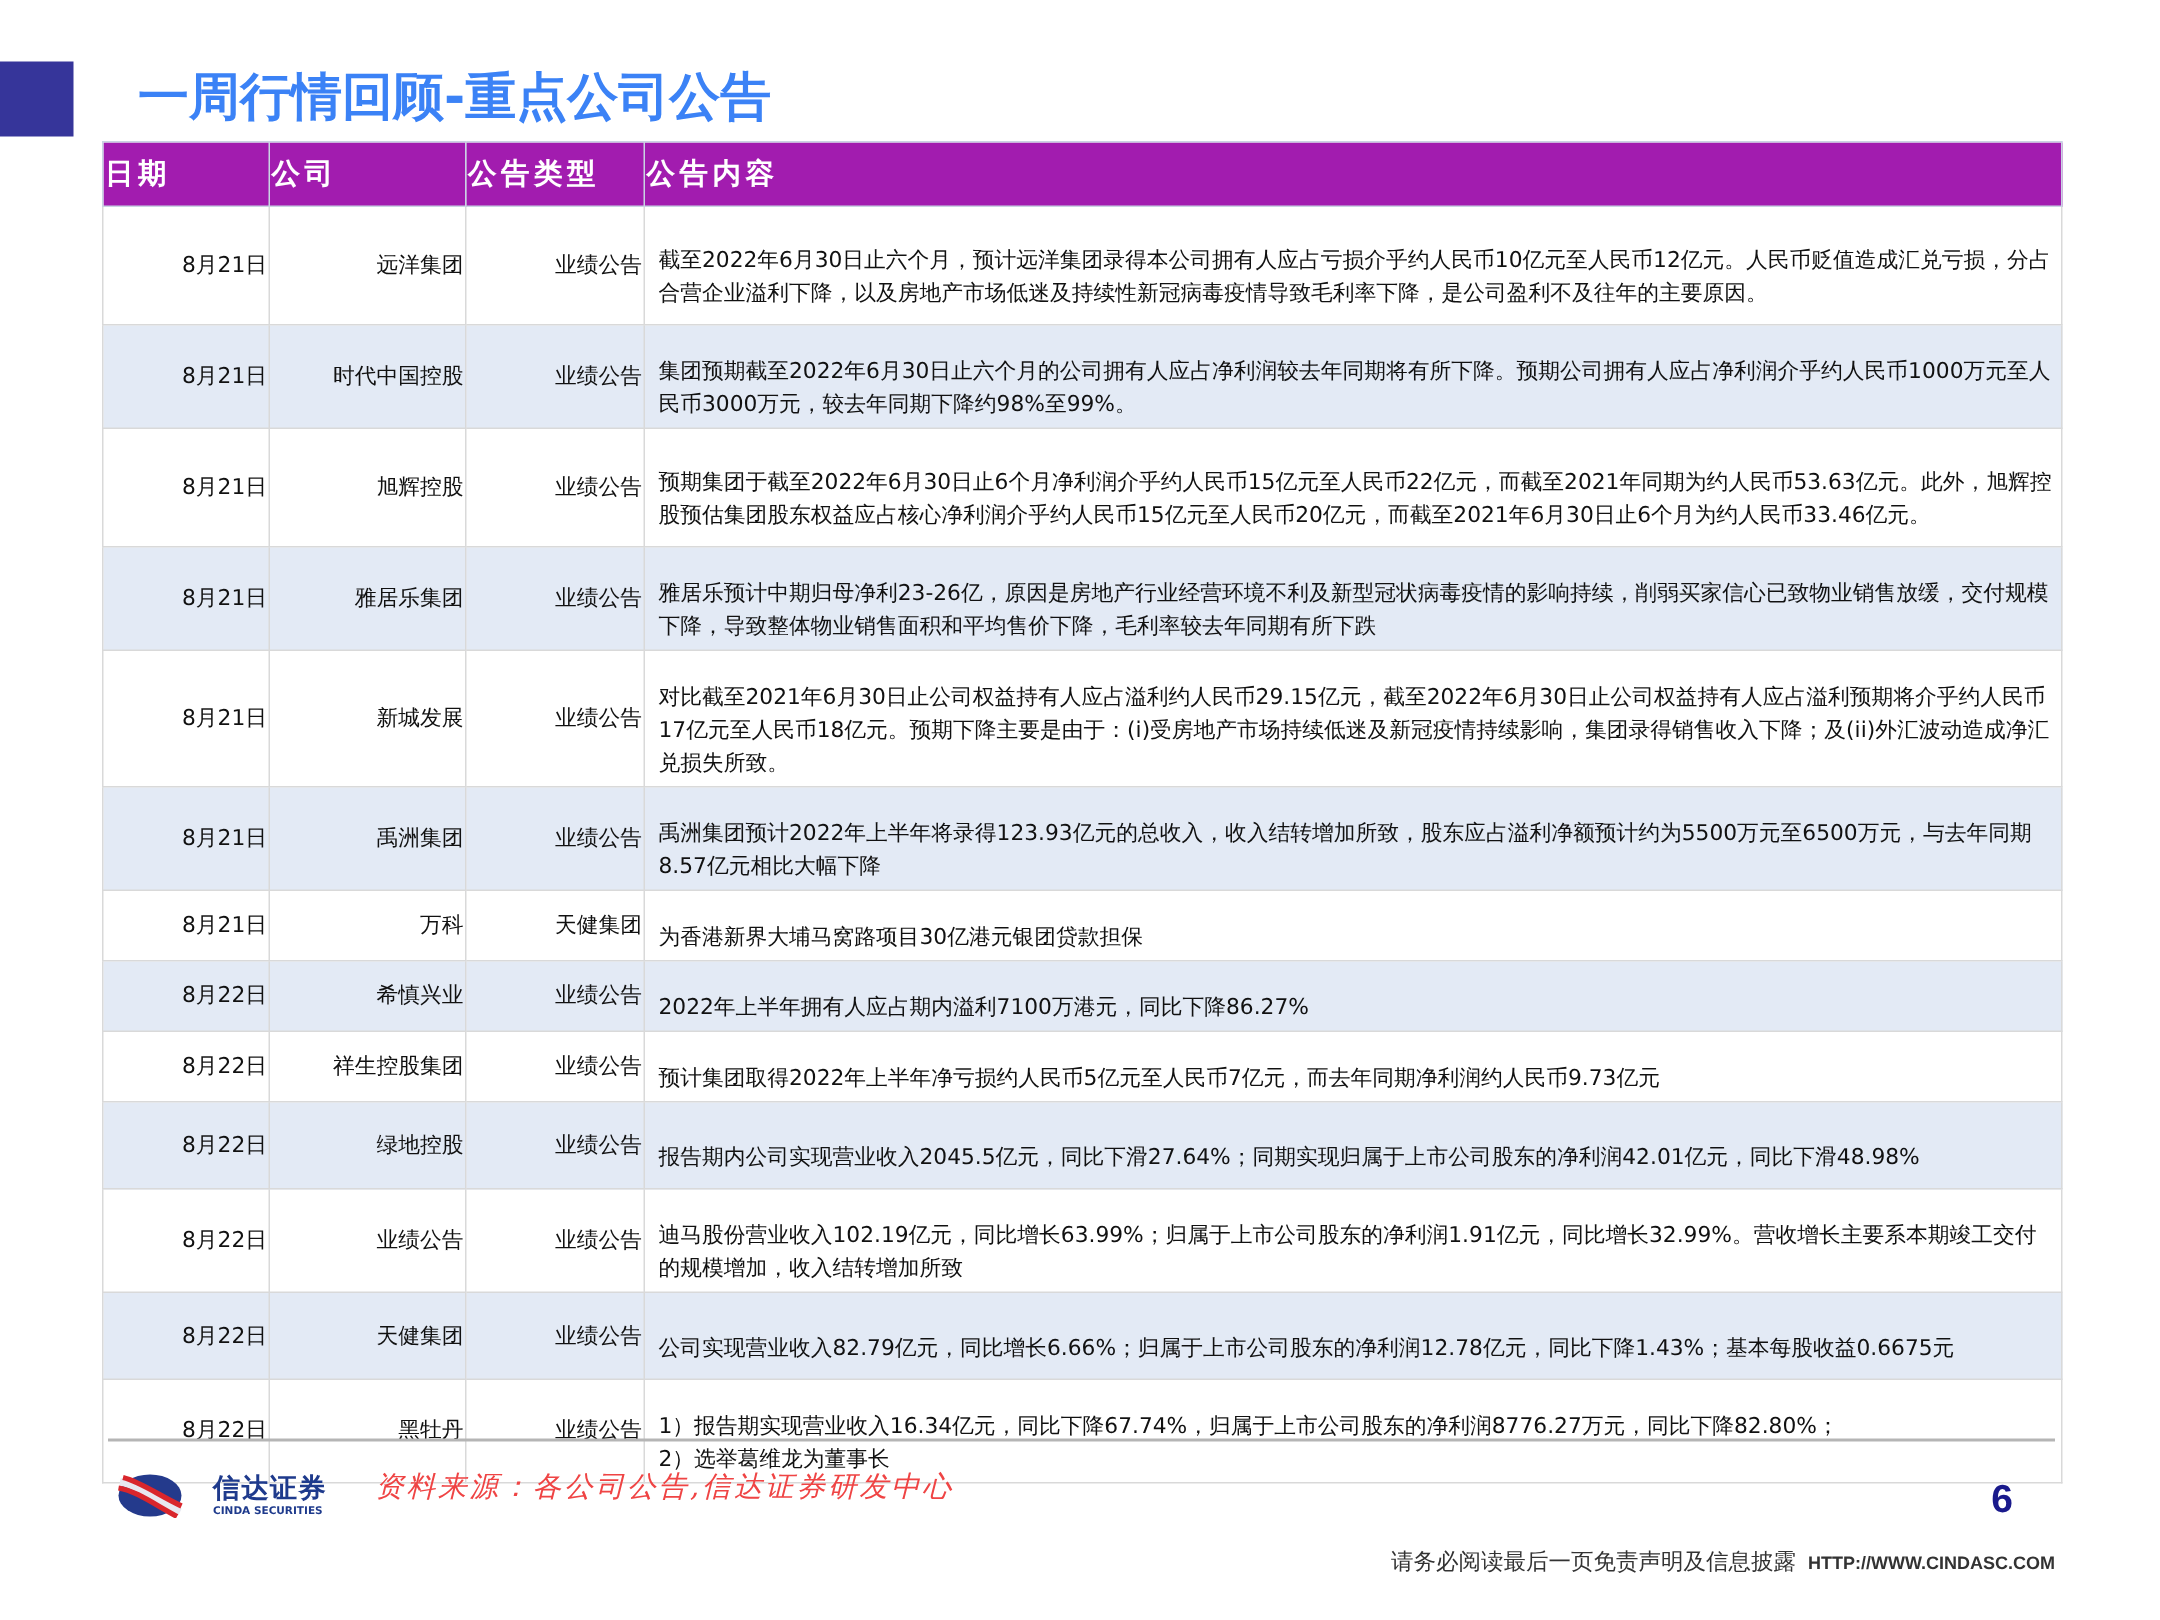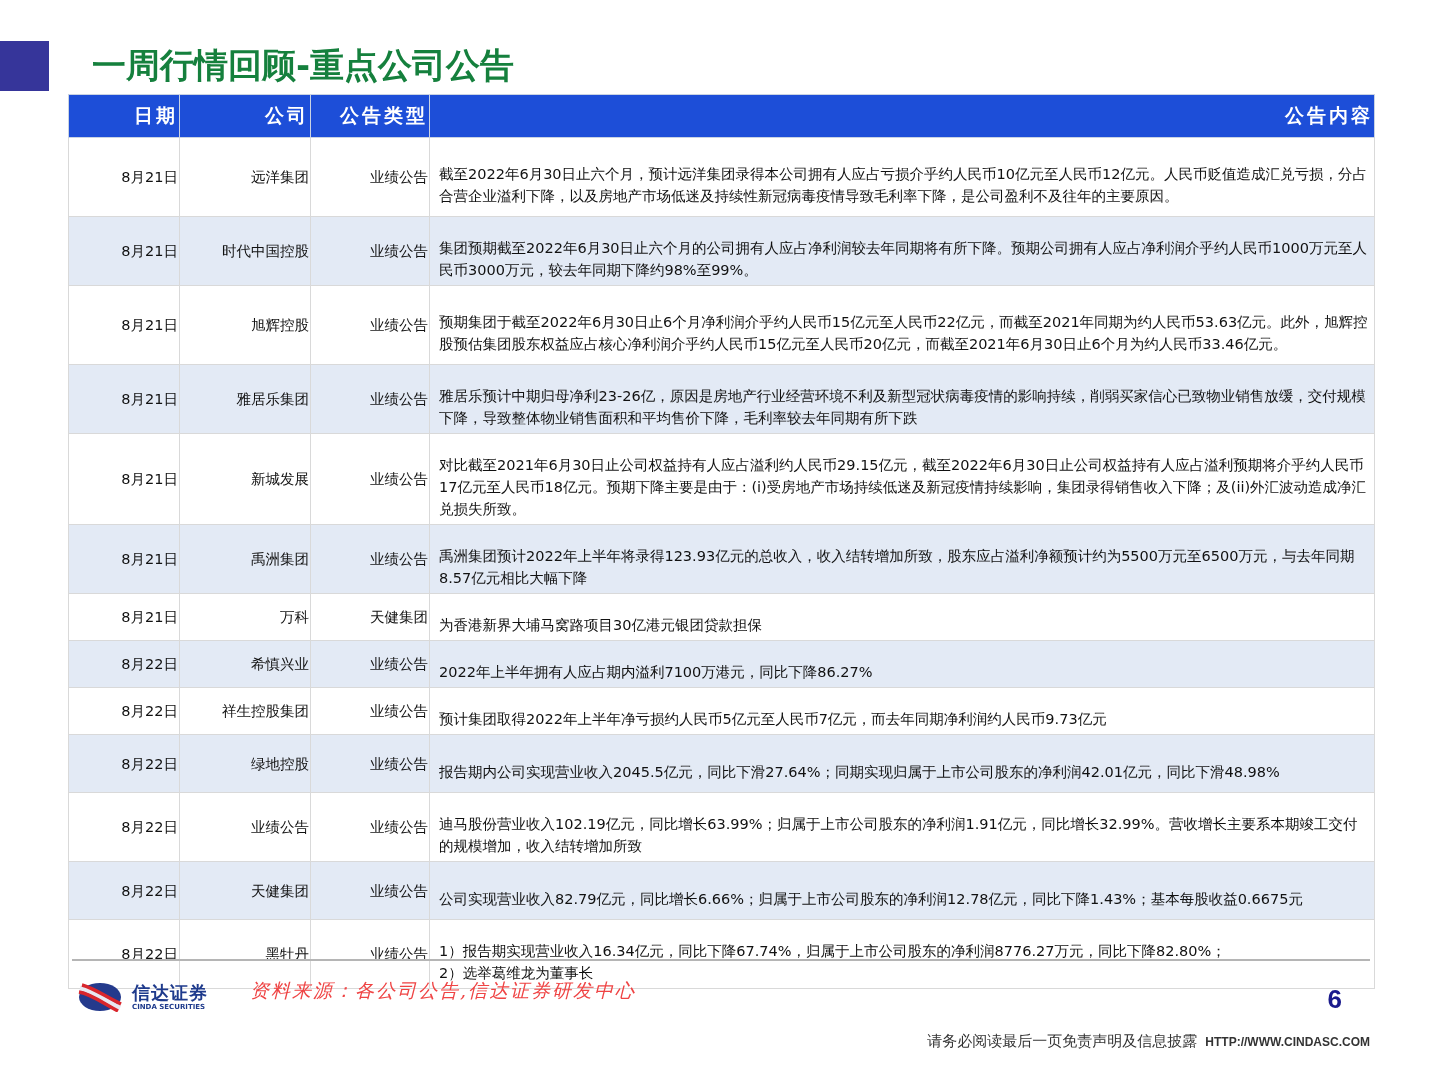--- a/index.html
+++ b/index.html
@@ -1,30 +1,30 @@
 <!DOCTYPE html>
 <html><head>
 <meta charset="utf-8">
 <style>
   html, body { margin:0; padding:0; }
   body { width:1440px; height:1080px; background:#ffffff; position:relative; overflow:hidden;
          font-family:"DejaVu Sans","Liberation Sans",sans-serif; color:#222; }
   .corner-block { position:absolute; left:0; top:41px; width:49px; height:50px; background:#36359a; }
-  .page-title { position:absolute; left:92px; top:40px; font-size:34px; font-weight:bold; color:#15803d;
+  .page-title { position:absolute; left:92px; top:40px; font-size:34px; font-weight:bold; color:#3b82f6;
                 letter-spacing:0px; line-height:50px; white-space:nowrap; }
   table.ann { position:absolute; left:68px; top:94px; width:1306px; border-collapse:collapse; table-layout:fixed; }
-  table.ann th { background:#1d4ed8; color:#fff; font-weight:bold; font-size:19px; height:40px;
-                 border:1px solid #c9d3e3; text-align:right; letter-spacing:3px; }
+  table.ann th { background:#a21caf; color:#fff; font-weight:bold; font-size:19px; height:40px;
+                 border:1px solid #c9d3e3; text-align:left; letter-spacing:3px; }
   table.ann td { border:1px solid #d9d9d9; font-size:14.5px; line-height:22px; color:#111; }
   table.ann td.c { text-align:right;margin-top:14px; }
   table.ann td.content { padding:20px 4px 4px 9px; text-align:left; }
   table.ann tr.alt td { background:#e3eaf5; }
   .footer-line { position:absolute; left:72px; top:959px; width:1298px; height:2px; background:#b5b5b5; }
   .logo { position:absolute; left:78px; top:982px; display:flex; align-items:center; }
-  .logo-text { margin-left:10px; display:flex; flex-direction:column; }
+  .logo-text { margin-left:20px; display:flex; flex-direction:column; }
   .logo-cn { font-size:18px; font-weight:bold; color:#1e3a8c; letter-spacing:1px; line-height:20px; }
   .logo-en { font-size:7px; font-weight:bold; color:#1e3a8c; line-height:9px; }
   .source { position:absolute; left:250px; top:978px; font-size:19px; font-style:italic; color:#ef4444;
             font-family:"DejaVu Serif","Liberation Serif",serif; letter-spacing:2px; }
   .page-num { position:absolute; right:98px; top:984px; font-size:26px; font-weight:bold; color:#1a1a8c;
               font-family:"Liberation Sans",sans-serif; }
   .disclaimer { position:absolute; right:70px; top:1032px; font-size:15px; color:#333; white-space:nowrap;text-align:right; }
   .disclaimer .url { font-family:"Liberation Sans",sans-serif; font-weight:bold; font-size:12px; margin-left:8px; }
 </style>
 </head>

